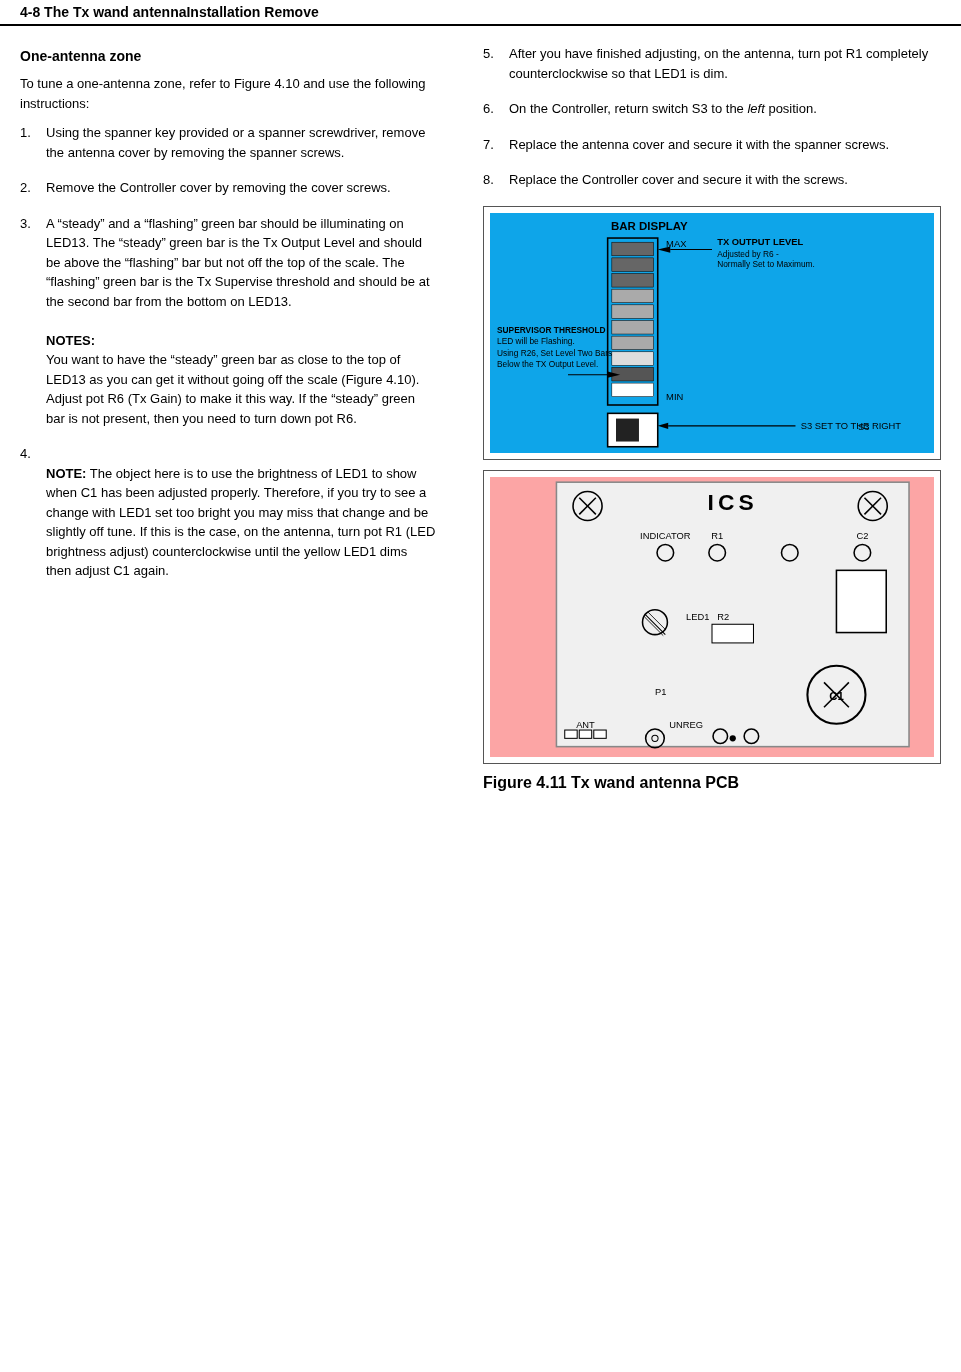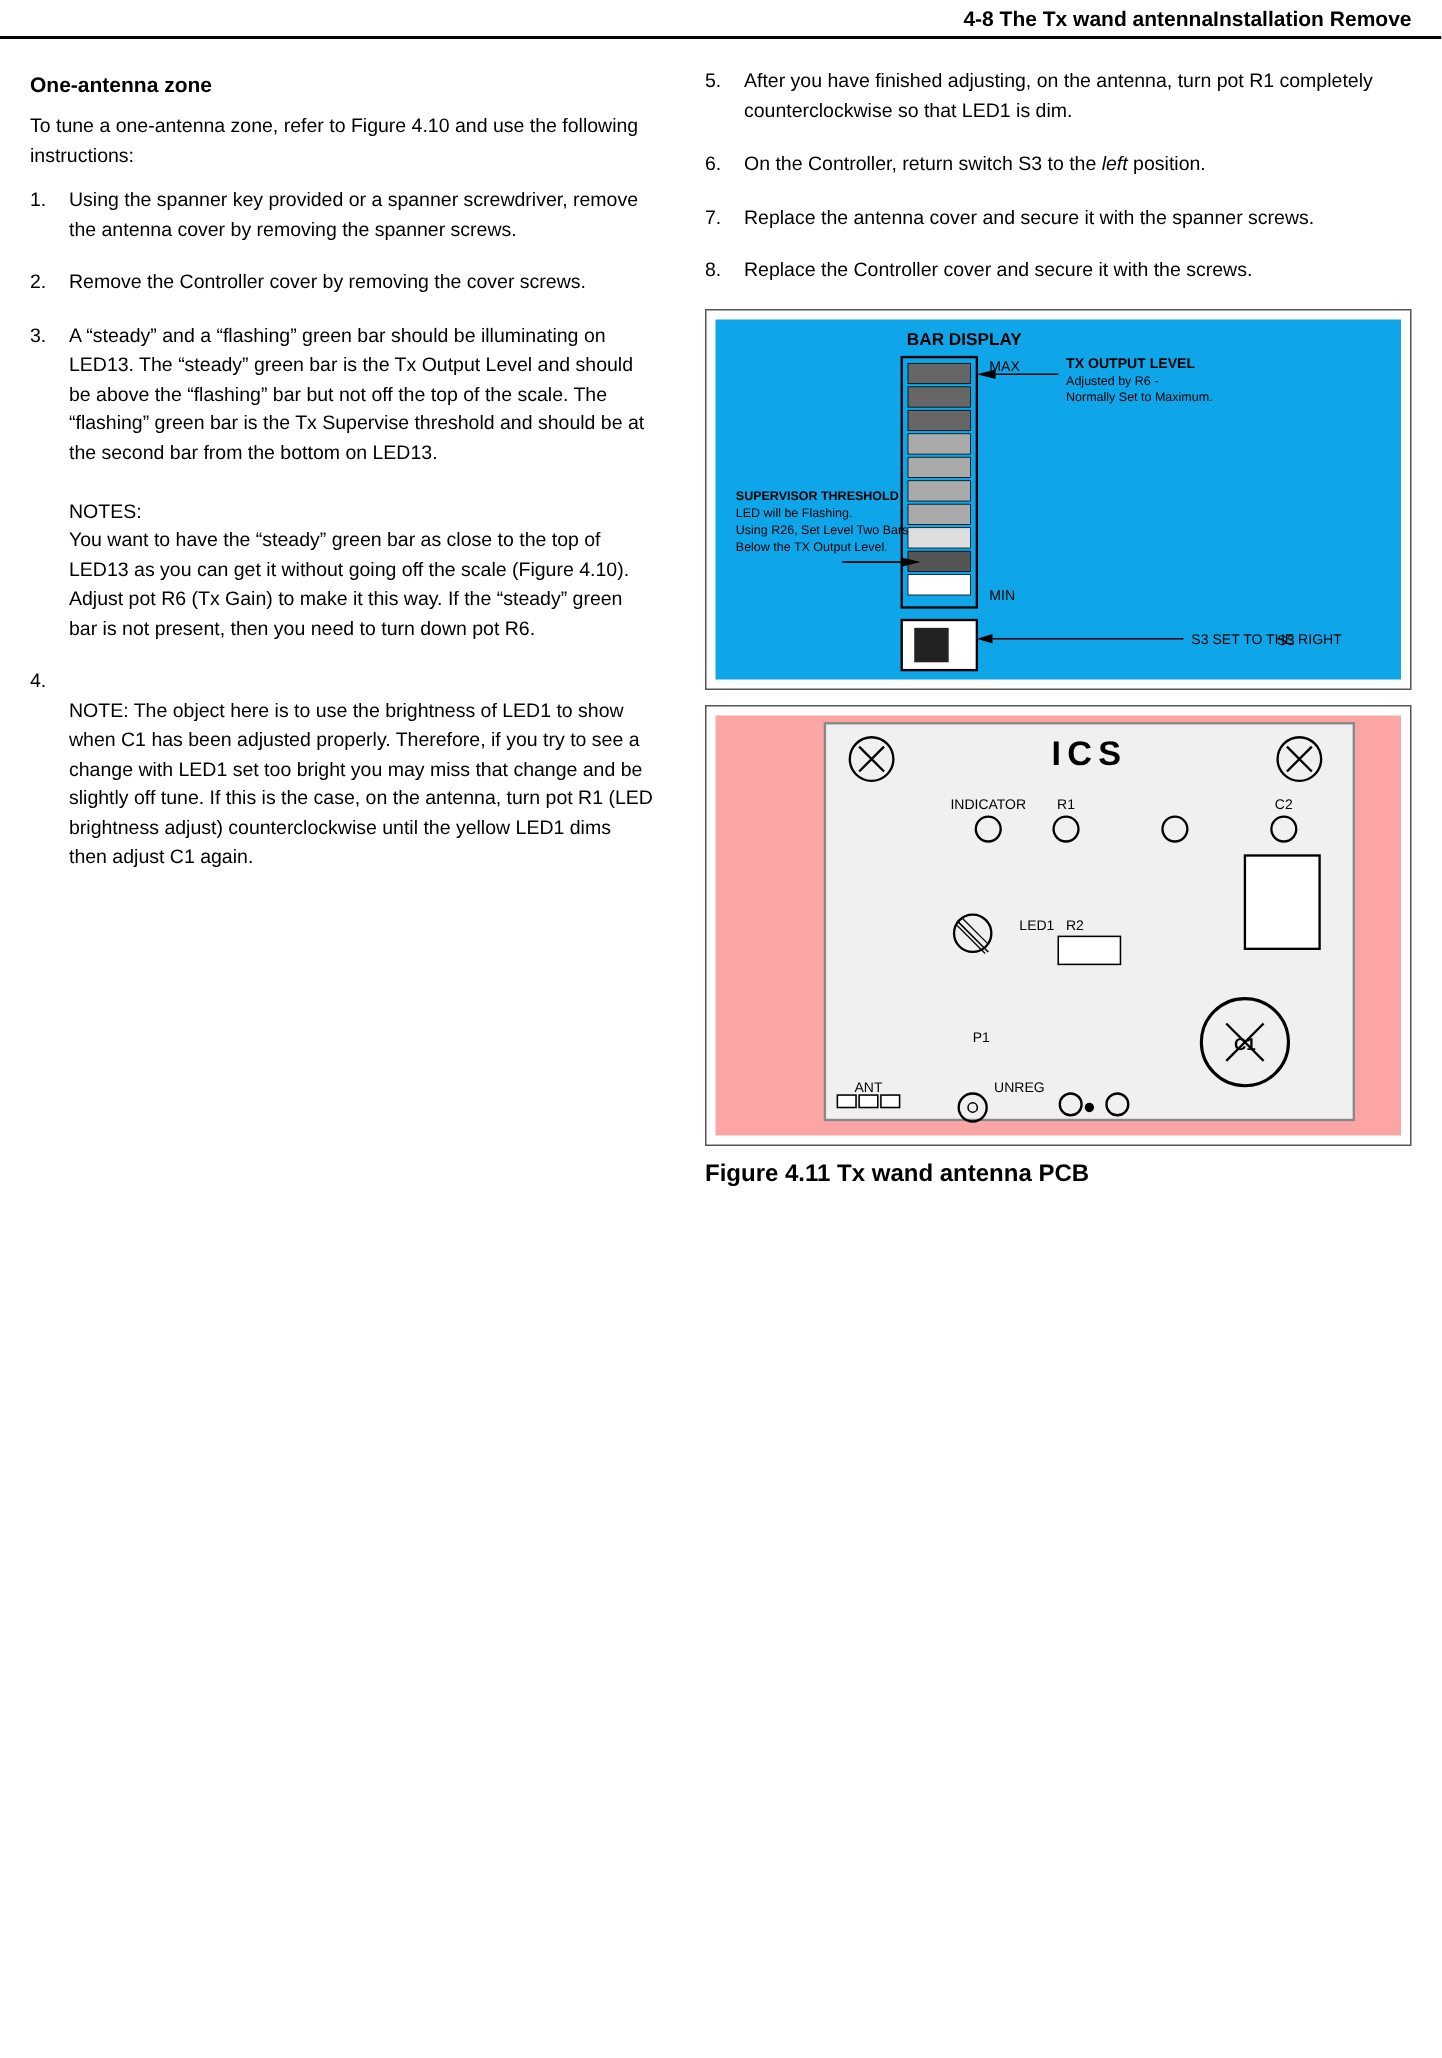--- a/index.html
+++ b/index.html
@@ -11,37 +11,37 @@
       width: 961px;
     }
     .page {
       width: 961px;
       min-height: 1372px;
       padding: 0;
       background: #fff;
     }
     .header {
       display: flex;
-      justify-content: flex-end;
+      justify-content: flex-start;
       align-items: center;
       border-bottom: 2px solid #000;
       padding: 4px 20px 4px 20px;
       margin-bottom: 18px;
     }
     .header-left {
       font-weight: bold;
       font-size: 14px;
     }
     .header-right {
       font-weight: bold;
       font-size: 14px;
     }
     .content {
       display: flex;
-      gap: 2px;
+      gap: 15px;
       padding: 0 20px;
     }
     .left-col {
       width: 440px;
       padding-right: 24px;
       flex-shrink: 0;
     }
     .right-col {
       flex: 1;
       padding-left: 8px;
@@ -69,21 +69,21 @@
       line-height: 1.5;
       font-size: 13px;
       align-items: flex-start;
     }
     ol li .num {
       min-width: 18px;
       font-size: 13px;
     }
     .li-text { flex: 1; }
     .notes-label {
-      font-weight: normal;
+      font-weight: bold;
       font-size: 13px;
     }
     .figure-box {
       border: 1px solid #555;
       margin-bottom: 10px;
       background: #fff;
       padding: 6px;
     }
     .figure-caption {
       font-size: 13px;

